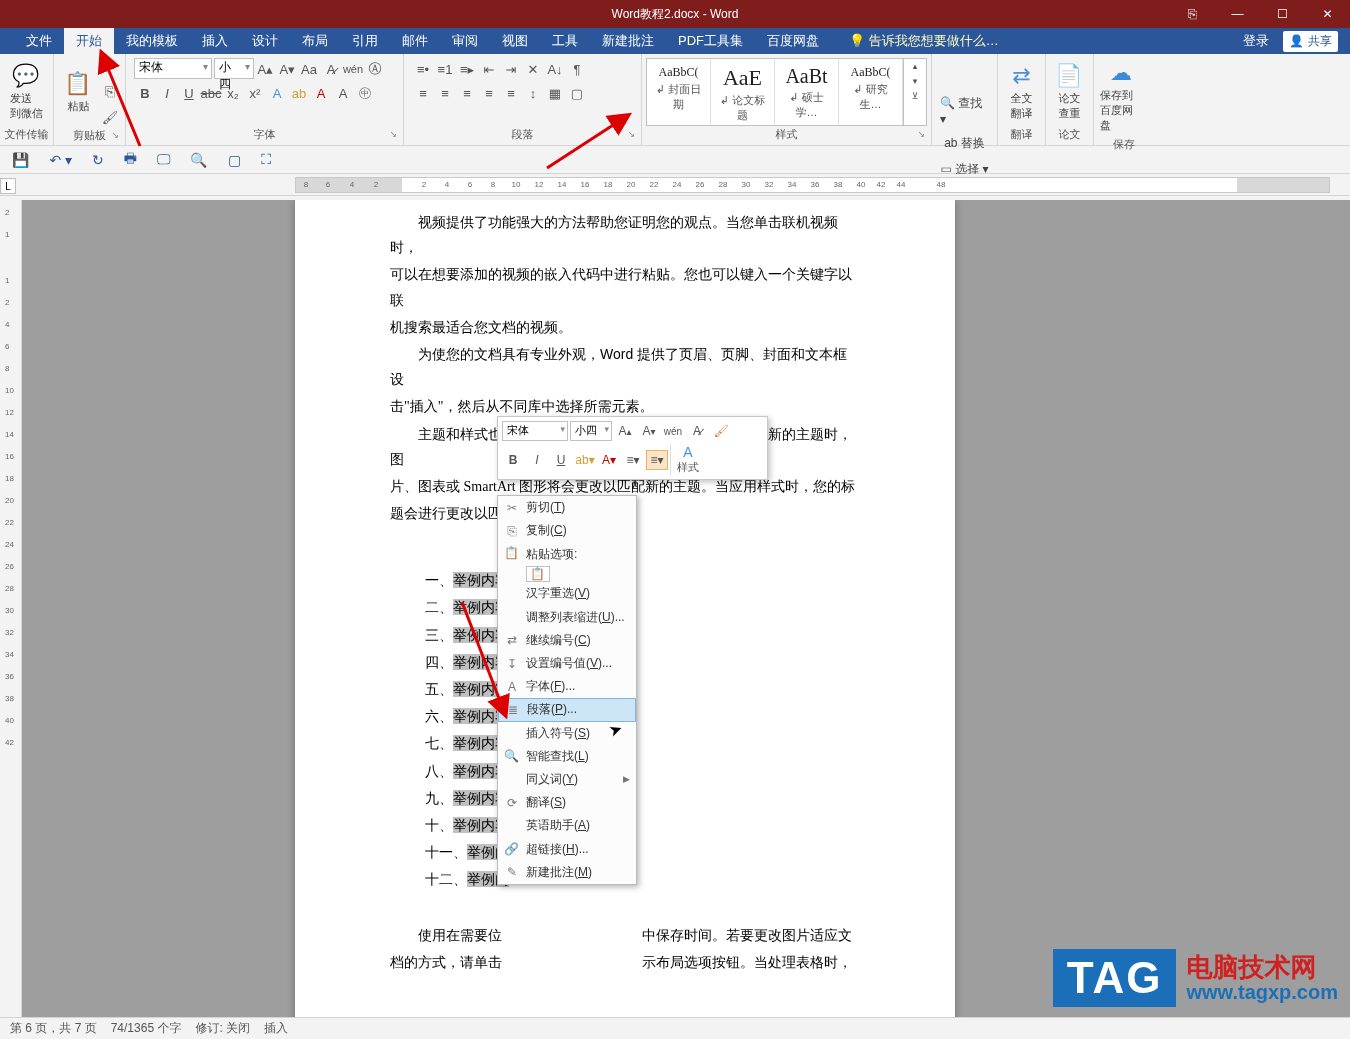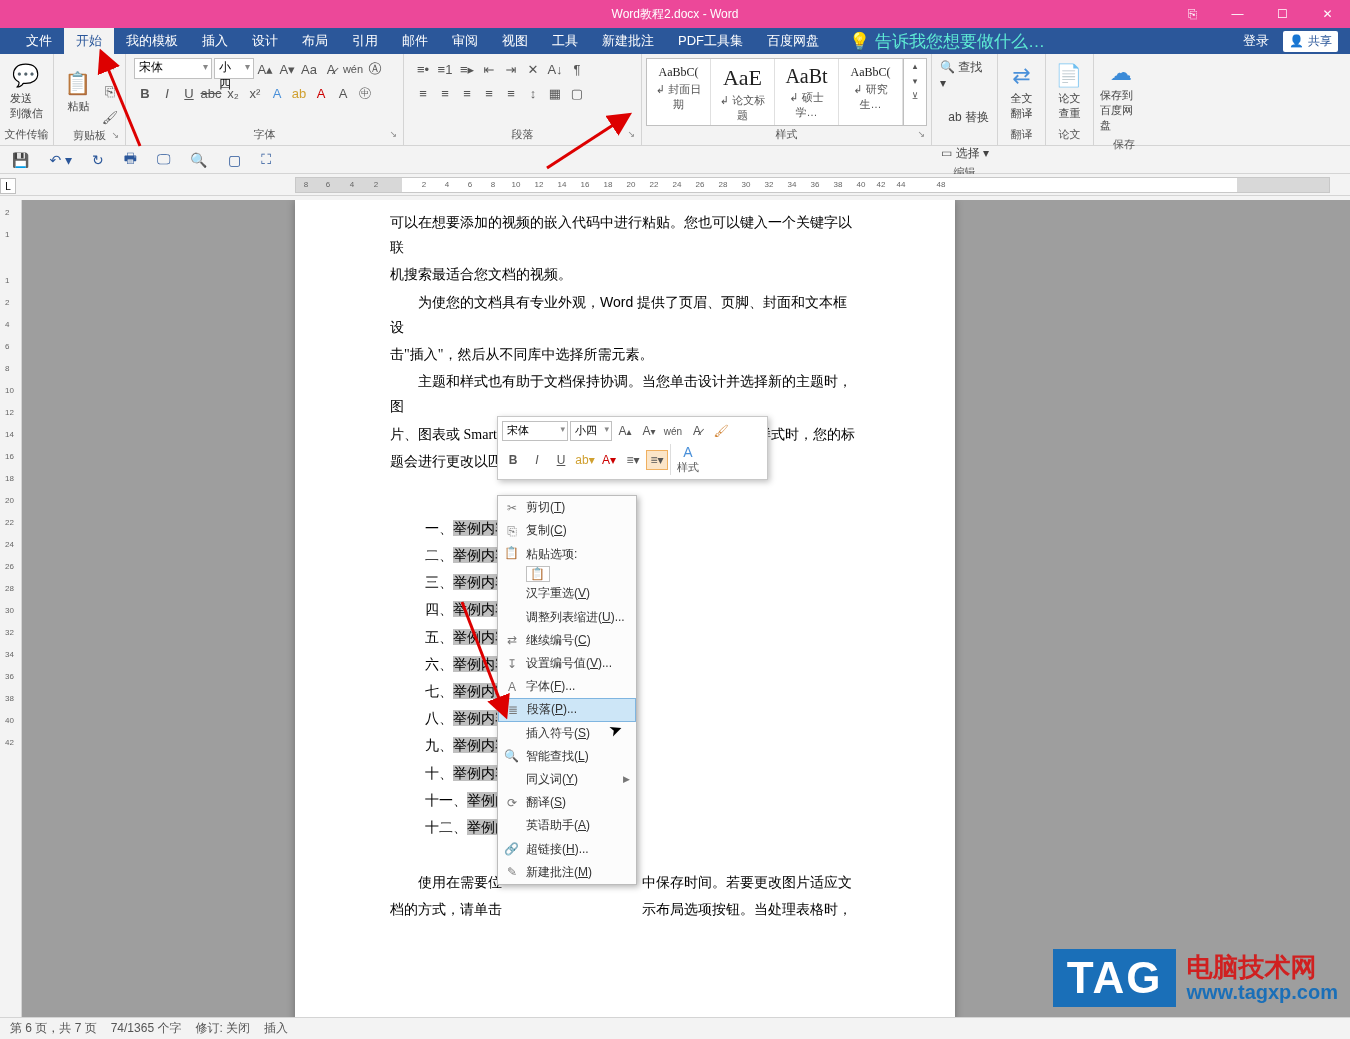--- a/index.html
+++ b/index.html
@@ -1,29 +1,29 @@
 <!DOCTYPE html>
 <html><head>
 <meta charset="utf-8">
 <style>
   * { margin:0; padding:0; box-sizing:border-box; font-family:"Microsoft YaHei", Arial, sans-serif; }
   body { background:#f3f3f3; width:1350px; height:1039px; overflow:hidden; position:relative; }
   
   
-  .title-bar { background:#ec4899; color:#fff; height:28px; display:flex; align-items:center; font-size:12px; }
+  .title-bar { background:#7f1d1d; color:#fff; height:28px; display:flex; align-items:center; font-size:12px; }
   .title-bar .title { position:absolute; left:50%; transform:translateX(-50%); }
   .title-bar .win-controls { margin-left:auto; display:flex; }
   .title-bar .win-btn { width:45px; height:28px; display:flex; align-items:center; justify-content:center; font-size:12px; }
   
   
   .menu-tabs { background:#2b579a; height:26px; display:flex; align-items:center; padding-left:14px; color:#fff; font-size:13px; }
   .menu-tabs .tab { padding:0 12px; height:26px; display:flex; align-items:center; cursor:pointer; }
   .menu-tabs .tab.active { background:#f3f3f3; color:#2b579a; }
   .menu-tabs .right { margin-left:auto; display:flex; align-items:center; padding-right:12px; gap:14px; }
-  .menu-tabs .search-hint { color:#5eead4; font-size:17px; padding-left:18px; }
+  .menu-tabs .search-hint { color:#fef9c3; font-size:13px; padding-left:18px; }
   .share-btn { background:#fff; color:#2b579a; padding:2px 6px; border-radius:2px; font-size:12px; display:flex; align-items:center; gap:4px; }
   
   
   .ribbon { background:#f3f3f3; border-bottom:1px solid #d4d4d4; height:92px; display:flex; }
   .ribbon-group { border-right:1px solid #d4d4d4; padding:2px 4px 2px 4px; display:flex; flex-direction:column; }
   .ribbon-group .body { flex:1; display:flex; align-items:center; }
   .ribbon-group .label { text-align:center; font-size:11px; color:#555; height:16px; position:relative; }
   .ribbon-group .label .launcher { position:absolute; right:2px; top:2px; font-size:9px; color:#888; }
   .big-btn { display:flex; flex-direction:column; align-items:center; justify-content:center; width:46px; font-size:11px; color:#444; gap:2px; padding:4px 2px;}
   .big-btn .ico { font-size:22px; }
@@ -236,21 +236,21 @@
         <div style="display:flex;flex-direction:column;border-left:1px solid #c0c0c0;">
           <span class="small-btn" style="height:15px;font-size:9px;">▴</span>
           <span class="small-btn" style="height:15px;font-size:9px;">▾</span>
           <span class="small-btn" style="height:15px;font-size:9px;">⊻</span>
         </div>
       </div>
     </div>
     <div class="label"><span>样式</span><span class="launcher">↘</span></div>
   </div>
   <div class="ribbon-group" style="width:66px;">
-    <div class="body" style="flex-direction:column;align-items:flex-end;font-size:12px;color:#444;gap:19px;padding:3px 4px;">
+    <div class="body" style="flex-direction:column;align-items:center;font-size:12px;color:#444;gap:9px;padding:3px 4px;margin-top:36px;">
       <span>🔍 <span>查找</span> ▾</span>
       <span>ab <span>替换</span></span>
       <span>▭ <span>选择</span> ▾</span>
     </div>
     <div class="label">编辑</div>
   </div>
   <div class="ribbon-group" style="width:48px;">
     <div class="body">
         <div class="big-btn">
           <span class="ico" style="color:#4a90d9;">⇄</span>
@@ -351,20 +351,21 @@
     <span class="num" style="top:406px;">30</span>
     <span class="num" style="top:428px;">32</span>
     <span class="num" style="top:450px;">34</span>
     <span class="num" style="top:472px;">36</span>
     <span class="num" style="top:494px;">38</span>
     <span class="num" style="top:516px;">40</span>
     <span class="num" style="top:538px;">42</span>
   </div>
 
   <div class="page">
+    <p class="indent"><span>视频提供了功能强大的方法帮助您证明您的观点。当您单击联机视频时，</span></p>
     <p>可以在想要添加的视频的嵌入代码中进行粘贴。您也可以键入一个关键字以联</p>
     <p>机搜索最适合您文档的视频。</p>
     <p class="indent"><span>为使您的文档具有专业外观，Word 提供了页眉、页脚、封面和文本框设</span></p>
     <p>击"插入"，然后从不同库中选择所需元素。</p>
     <p class="indent"><span>主题和样式也有助于文档保持协调。当您单击设计并选择新的主题时，图</span></p>
     <p>片、图表或 SmartArt 图形将会更改以匹配新的主题。当应用样式时，您的标</p>
     <p>题会进行更改以匹配新的主题。</p>
     <div class="list-area">
       <p><span>一、</span><span class="sel">举例内容</span></p>
       <p><span>二、</span><span class="sel">举例内容</span></p>

